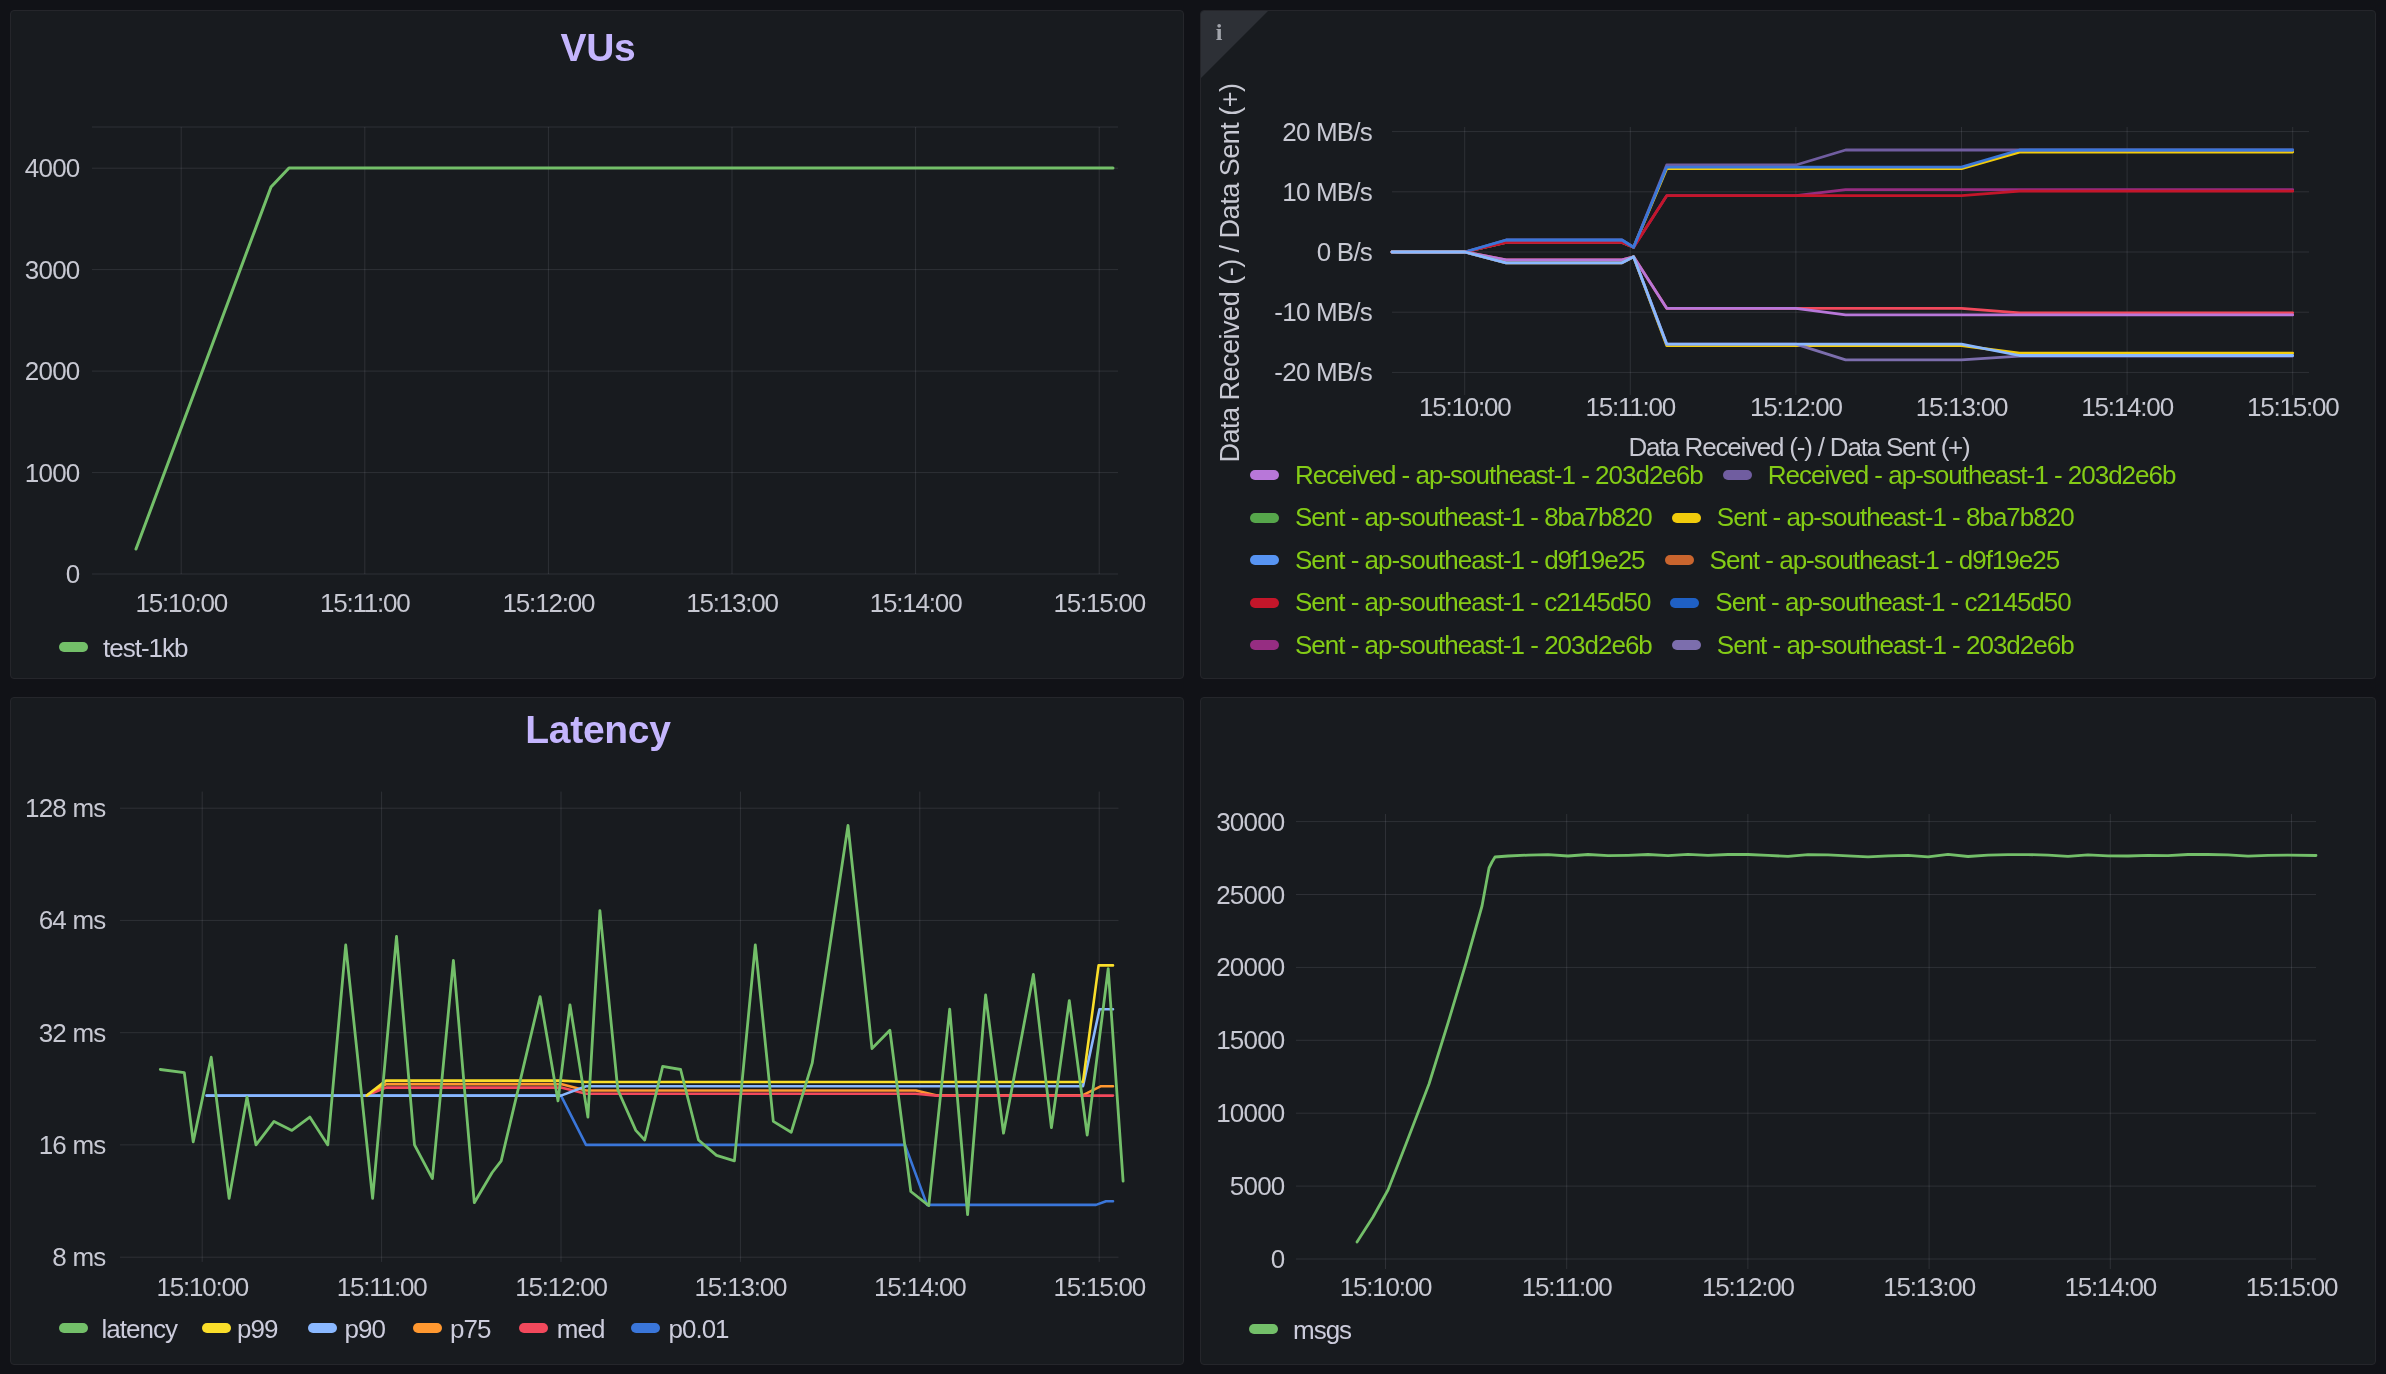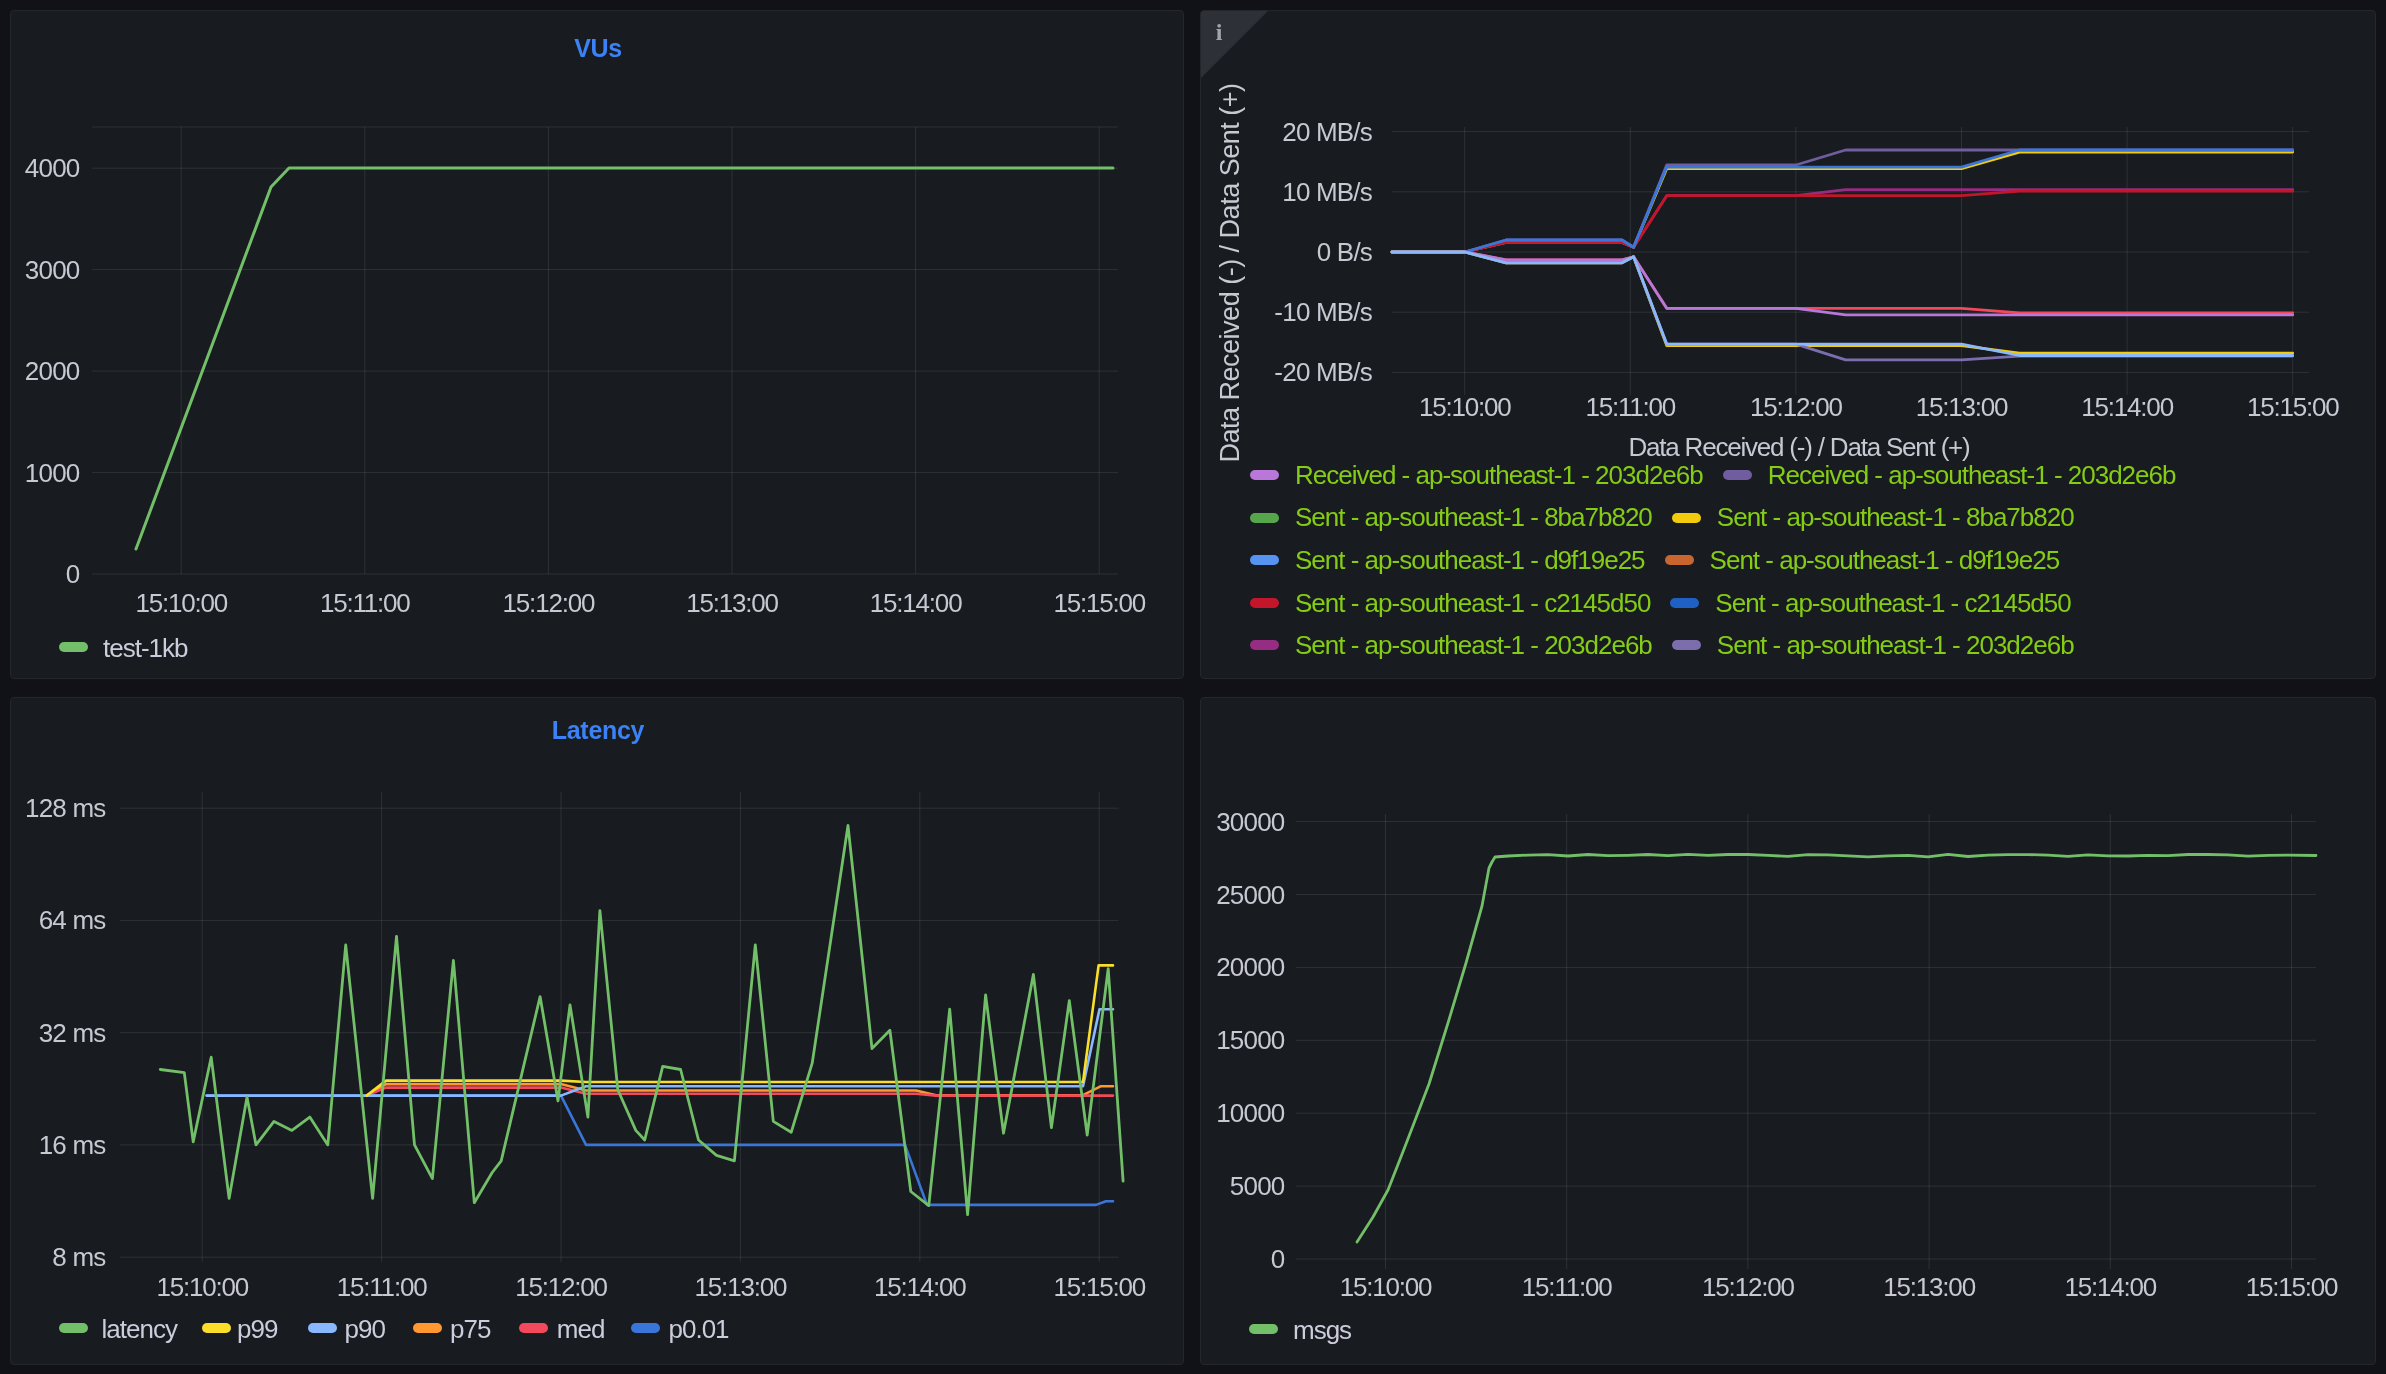--- a/index.html
+++ b/index.html
@@ -1,19 +1,19 @@
 <!DOCTYPE html>
 <html><head><meta charset="utf-8"><style>
 * { margin:0; padding:0; box-sizing:border-box; }
 html,body { width:2386px; height:1374px; background:#111217;
   font-family:"Liberation Sans", sans-serif; overflow:hidden; }
 .panel { position:absolute; background:#181b1f; border:1px solid #25262b;
   border-radius:4px; overflow:hidden; }
-.ptitle { position:absolute; text-align:center; font-size:25px; font-weight:bold;
-  color:#3b82f6; letter-spacing:-0.3px;margin-top:8px; }
+.ptitle { position:absolute; text-align:center; font-size:39px; font-weight:bold;
+  color:#c4b5fd; letter-spacing:-0.3px; }
 .lt { font-size:26px; color:#ccccdc; letter-spacing:-1px; }
 .li { display:inline-flex; align-items:center; margin:10px 20px 0 0; font-size:26px;
   color:#84cc16; letter-spacing:-1px; white-space:nowrap; }
 .lc { display:inline-block; width:29px; height:10px; border-radius:5px;
   margin-right:16px; }
 svg text { font-family:"Liberation Sans", sans-serif; }
 </style></head><body>
 <div class="panel" style="left:10px;top:10px;width:1174px;height:669px">
     <svg width="1174" height="669" style="position:absolute;left:0;top:0">
       <line x1="81.0" y1="116.0" x2="1107.0" y2="116.0" stroke="rgba(204,204,220,0.12)" stroke-width="1"></line>
@@ -94,21 +94,21 @@
         <span class="li"><span class="lc" style="background:#705da0"></span>Received - ap-southeast-1 - 203d2e6b</span>
       </div>
       <div style="position:absolute;left:49px;top:28px;height:42px;display:flex;align-items:flex-end;justify-content:flex-start">
         <span class="li"><span class="lc" style="background:#56a64b"></span>Sent - ap-southeast-1 - 8ba7b820</span>
         <span class="li"><span class="lc" style="background:#f2cc0c"></span>Sent - ap-southeast-1 - 8ba7b820</span>
       </div>
       <div style="position:absolute;left:49px;top:71px;height:42px;display:flex;align-items:center;justify-content:flex-end">
         <span class="li"><span class="lc" style="background:#5794f2"></span>Sent - ap-southeast-1 - d9f19e25</span>
         <span class="li"><span class="lc" style="background:#c9652e"></span>Sent - ap-southeast-1 - d9f19e25</span>
       </div>
-      <div style="position:absolute;left:49px;top:114px;height:42px;display:flex;align-items:center;justify-content:flex-start">
+      <div style="position:absolute;left:49px;top:114px;height:42px;display:flex;align-items:flex-start;justify-content:flex-start">
         <span class="li"><span class="lc" style="background:#c4162a"></span>Sent - ap-southeast-1 - c2145d50</span>
         <span class="li"><span class="lc" style="background:#1f60c4"></span>Sent - ap-southeast-1 - c2145d50</span>
       </div>
       <div style="position:absolute;left:49px;top:156px;height:42px;display:flex;align-items:center;justify-content:flex-start">
         <span class="li"><span class="lc" style="background:#962d82"></span>Sent - ap-southeast-1 - 203d2e6b</span>
         <span class="li"><span class="lc" style="background:#7c6ead"></span>Sent - ap-southeast-1 - 203d2e6b</span>
       </div>
     </div>
   </div>
 <div class="panel" style="left:10px;top:697px;width:1174px;height:668px">

